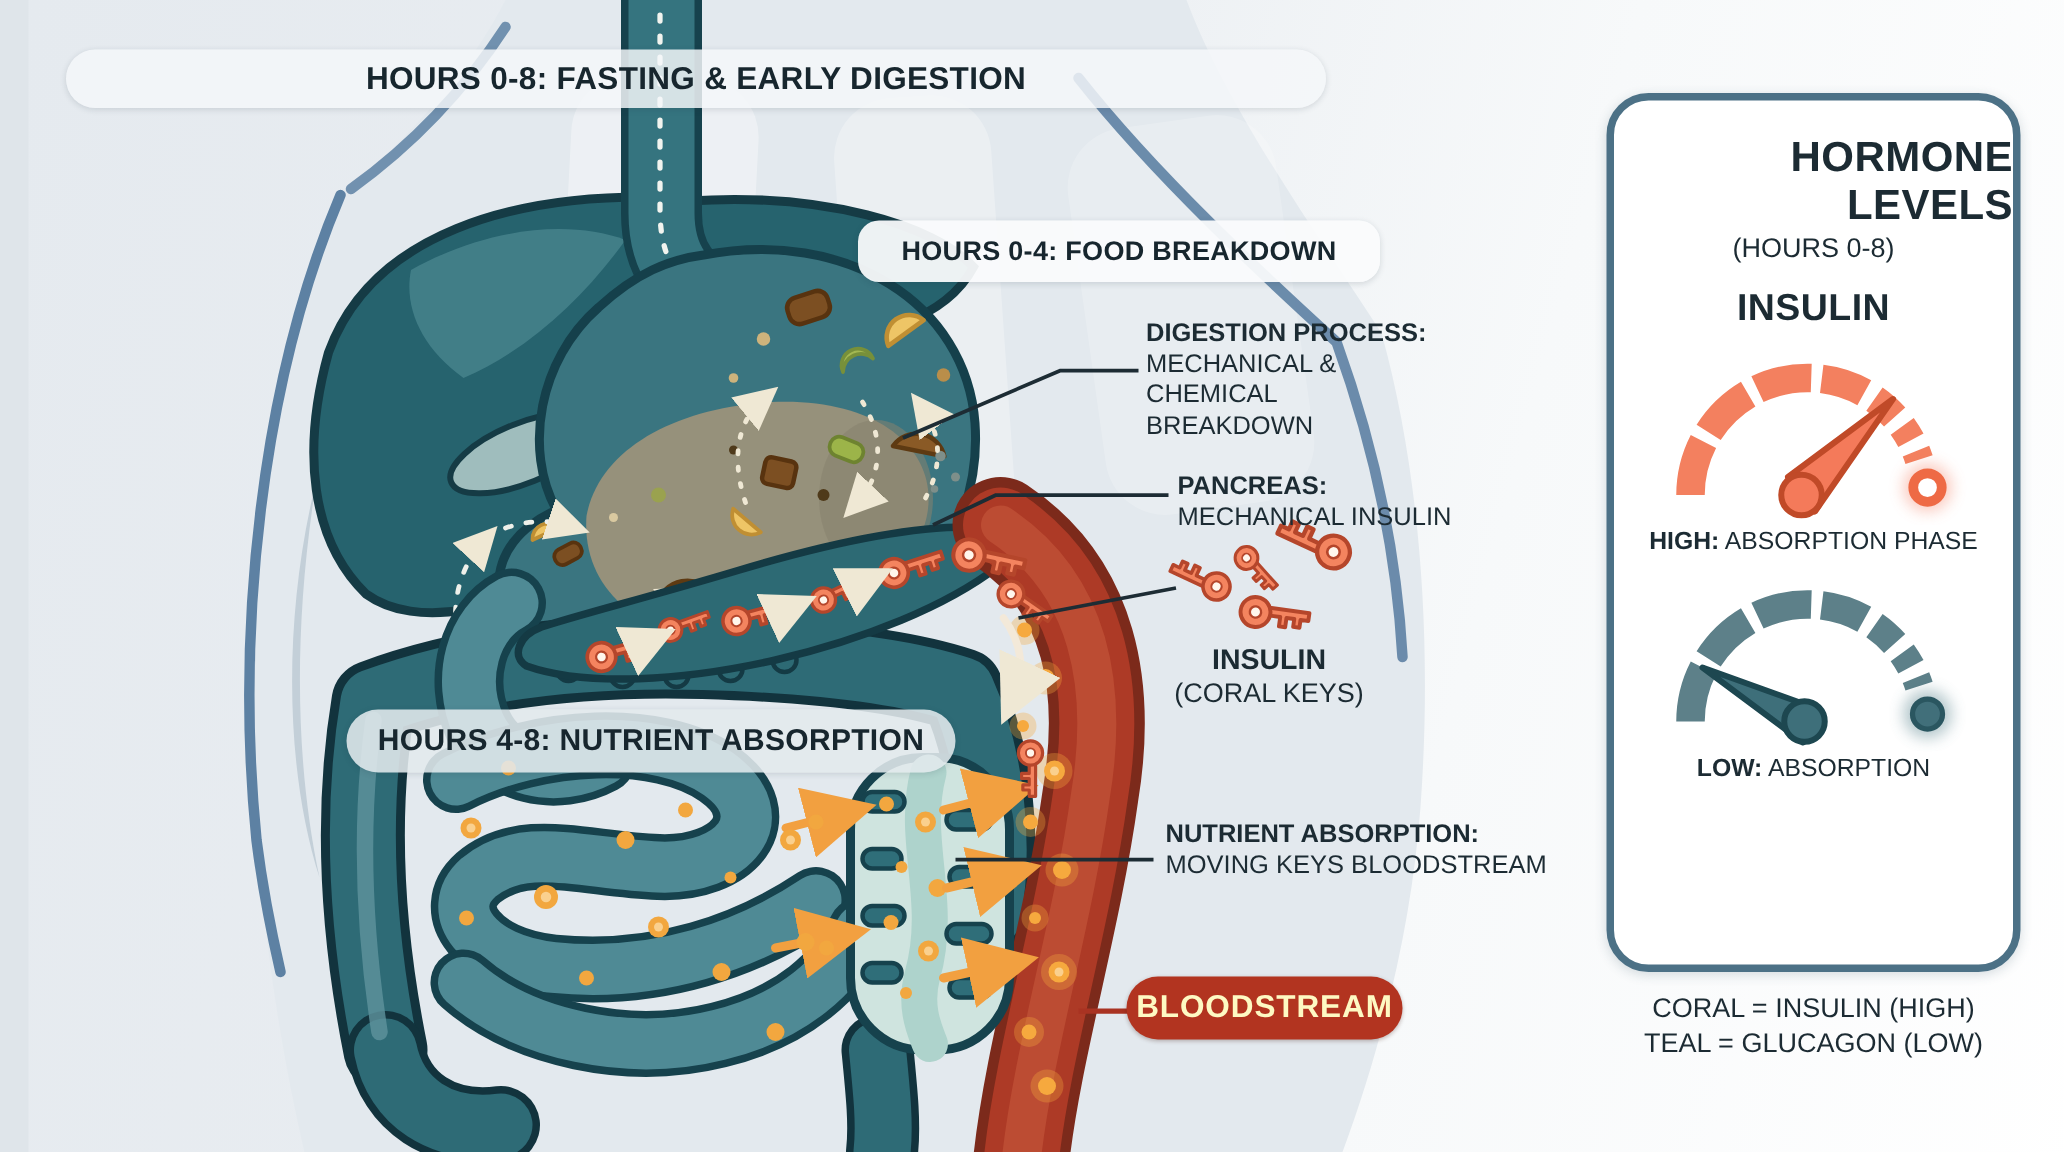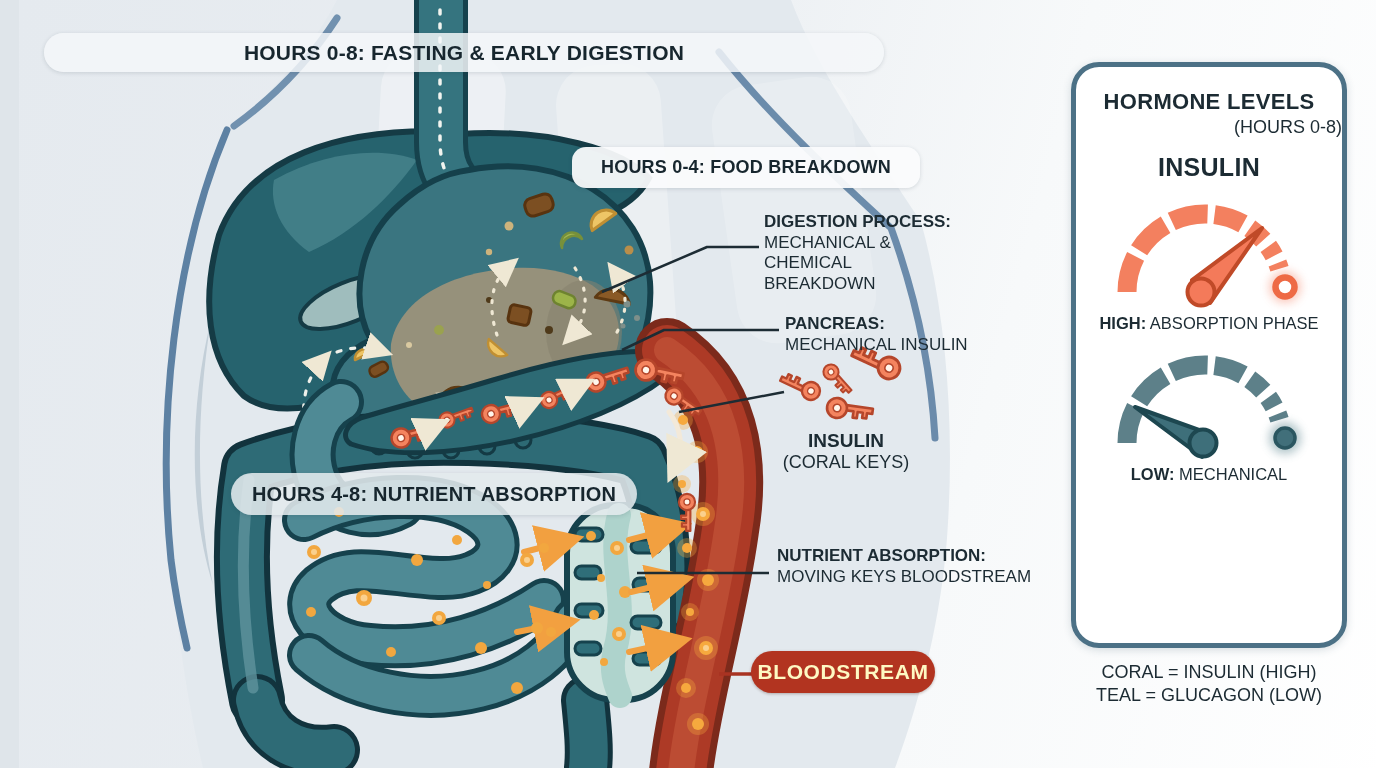--- a/index.html
+++ b/index.html
@@ -28,22 +28,22 @@
   .pill{
     position:absolute;left:732px;top:651px;width:184px;height:42px;border-radius:22px;
     background:#b23420;color:#fef9c3;display:flex;align-items:center;justify-content:center;
     font-weight:bold;font-size:21px;letter-spacing:.6px;box-shadow:0 1px 3px rgba(60,20,10,.3);
   }
   .panel{
     position:absolute;left:1052px;top:62px;width:276px;height:586px;box-sizing:border-box;
     background:#ffffff;border:5px solid #4c7186;border-radius:28px;text-align:center;
     padding-top:22px;box-shadow:0 2px 8px rgba(40,70,90,.18);
   }
-  .panel .title{font-size:22px;font-weight:800;letter-spacing:.3px;}
-  .panel .subtitle{font-size:18px;margin-top:2px;text-align:right;}
+  .panel .title{font-size:28px;font-weight:800;letter-spacing:.3px;text-align:right;}
+  .panel .subtitle{font-size:18px;margin-top:2px;}
   .panel .hname{font-size:25px;font-weight:800;margin-top:15px;letter-spacing:.3px;}
   .panel .hname.g{margin-top:20px;}
   .gauge{display:block;margin:2px auto 0;}
   .gauge-status{font-size:16.5px;margin-top:2px;}
   .gauge-status .t{font-weight:bold;}
   .legend{position:absolute;left:1050px;top:661px;width:280px;text-align:center;font-size:18px;line-height:1.3;}
 </style>
 </head>
 <body>
 
@@ -344,21 +344,21 @@
       <path d="M 28,108 A 78 78 0 0 1 184,108" fill="none" stroke="#5d8089" stroke-width="19" stroke-dasharray="37 7 37 7 37 7 30 8 18 8 11 8 6 30"></path>
       <circle cx="186" cy="103" r="16" fill="#3e6f7a" opacity=".4" filter="url(#softg)"></circle>
       <circle cx="186" cy="103" r="10" fill="#416f7a" stroke="#2a5660" stroke-width="3.5"></circle>
       <g>
         <polygon points="36,72 100,95 103,122" fill="#3e6f7a" stroke="#1d4750" stroke-width="4" stroke-linejoin="round"></polygon>
         <circle cx="104" cy="108" r="13.5" fill="#3e6f7a" stroke="#1d4750" stroke-width="4"></circle>
       </g>
     </svg>
     <div class="gauge-status">
       <span class="t">LOW:</span>
-      <span>MECHANICAL</span>
+      <span>ABSORPTION</span>
     </div>
   </div>
 
   <div class="legend">
     <div>CORAL = INSULIN (HIGH)</div>
     <div>TEAL = GLUCAGON (LOW)</div>
   </div>
 
 </div>
 

